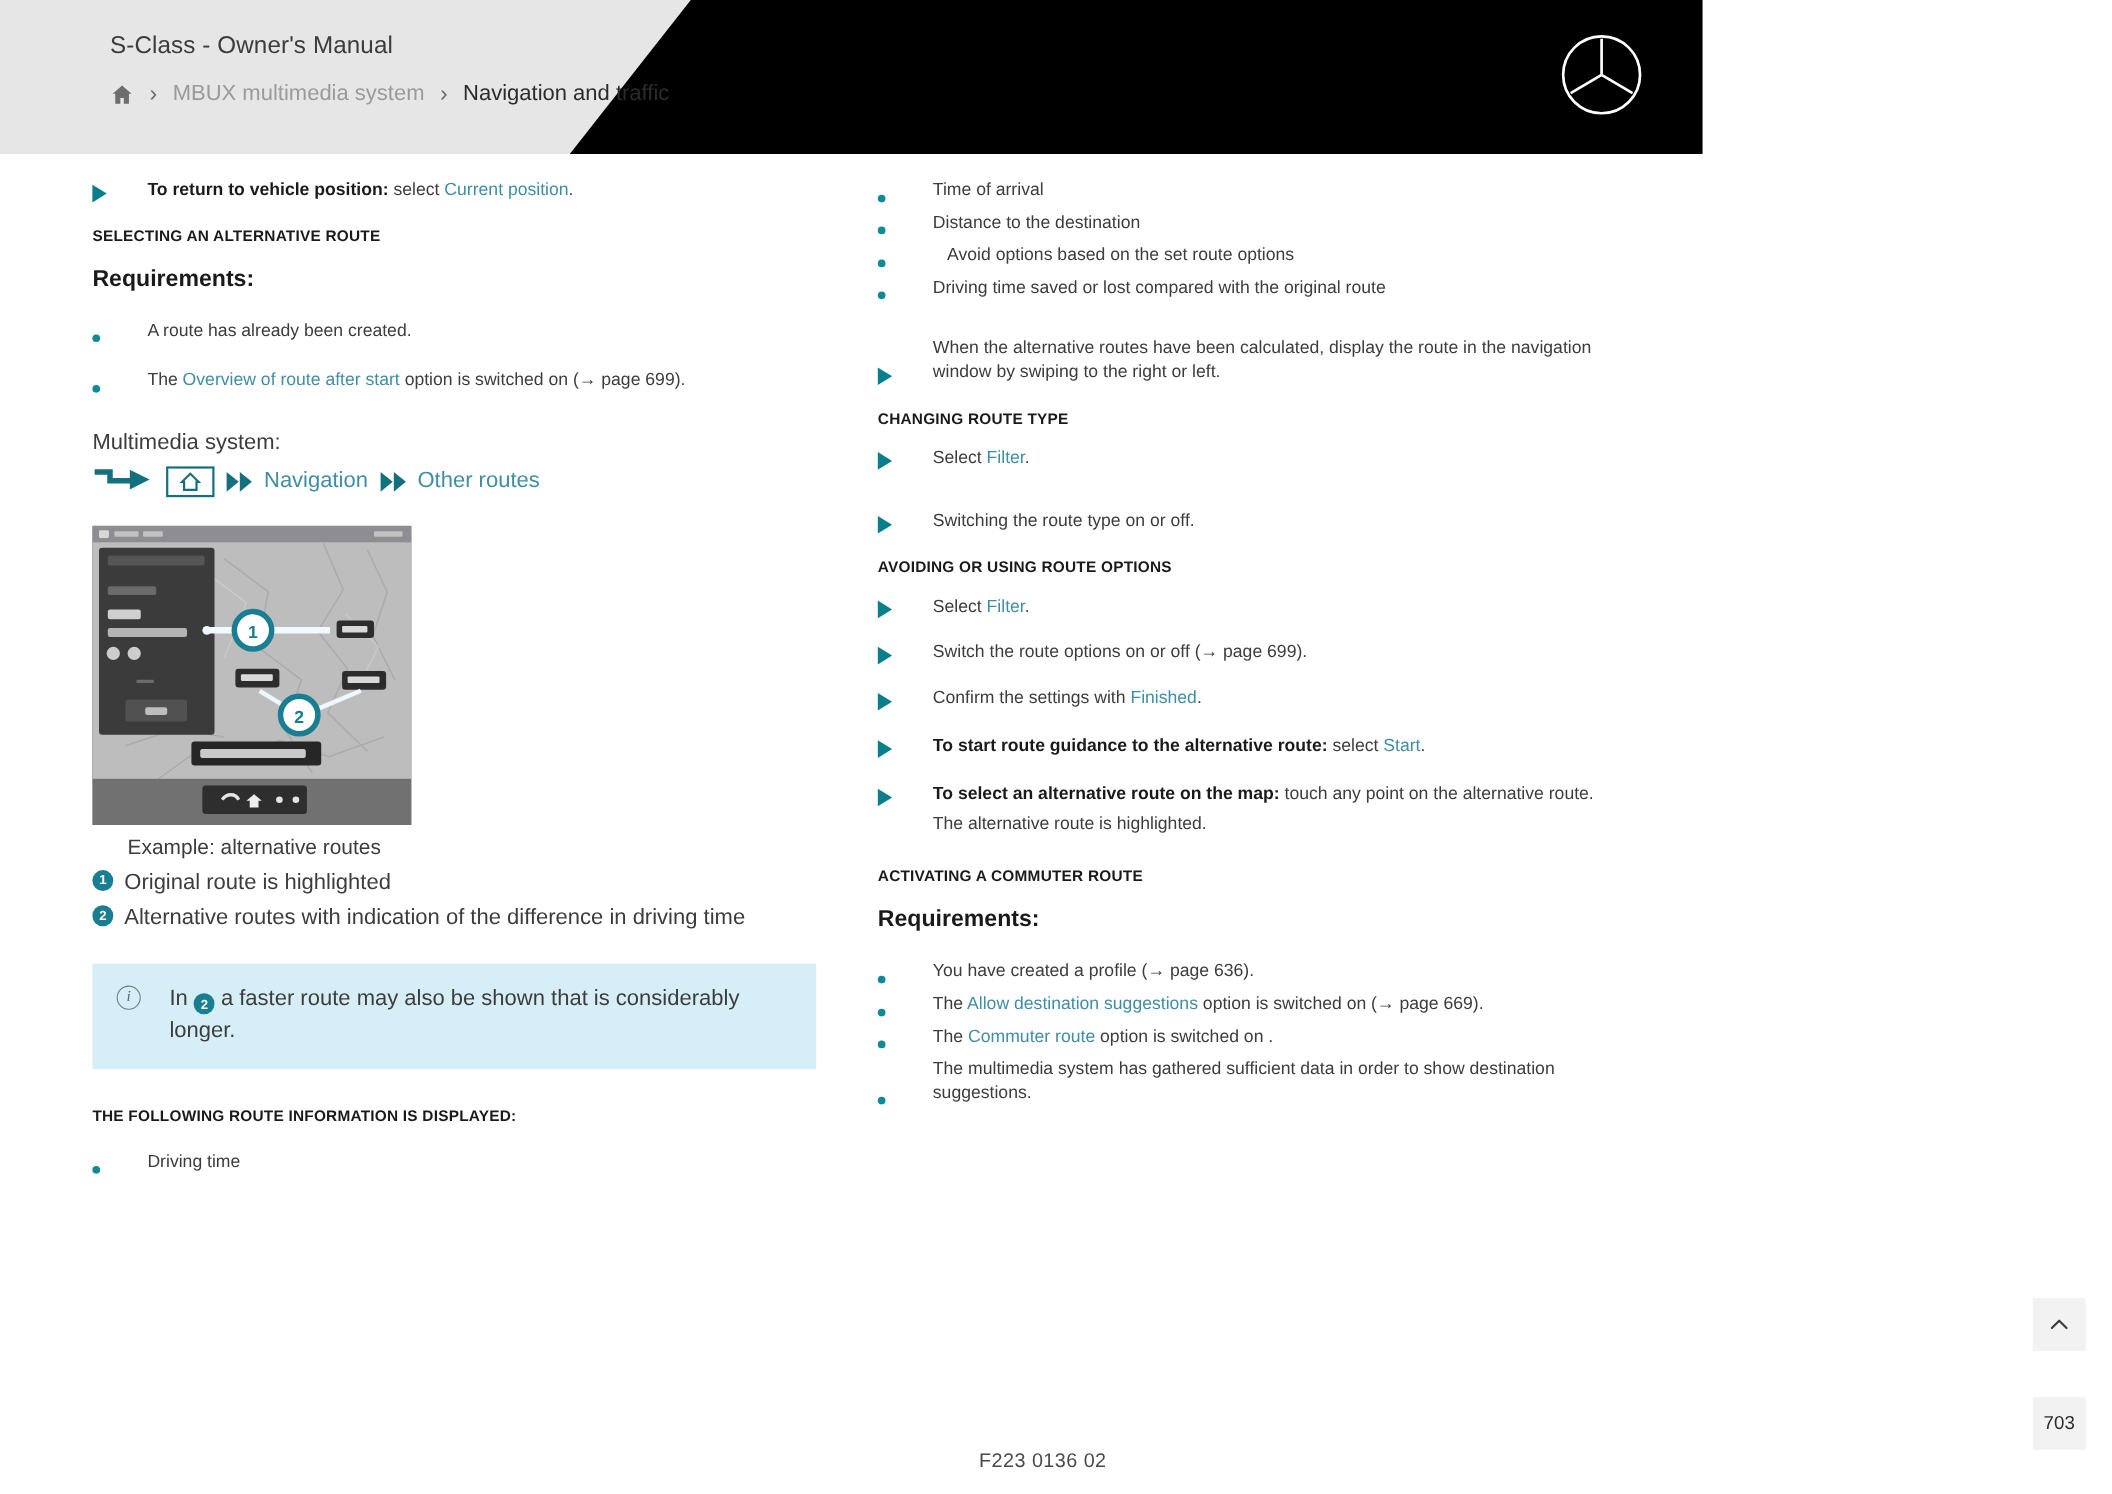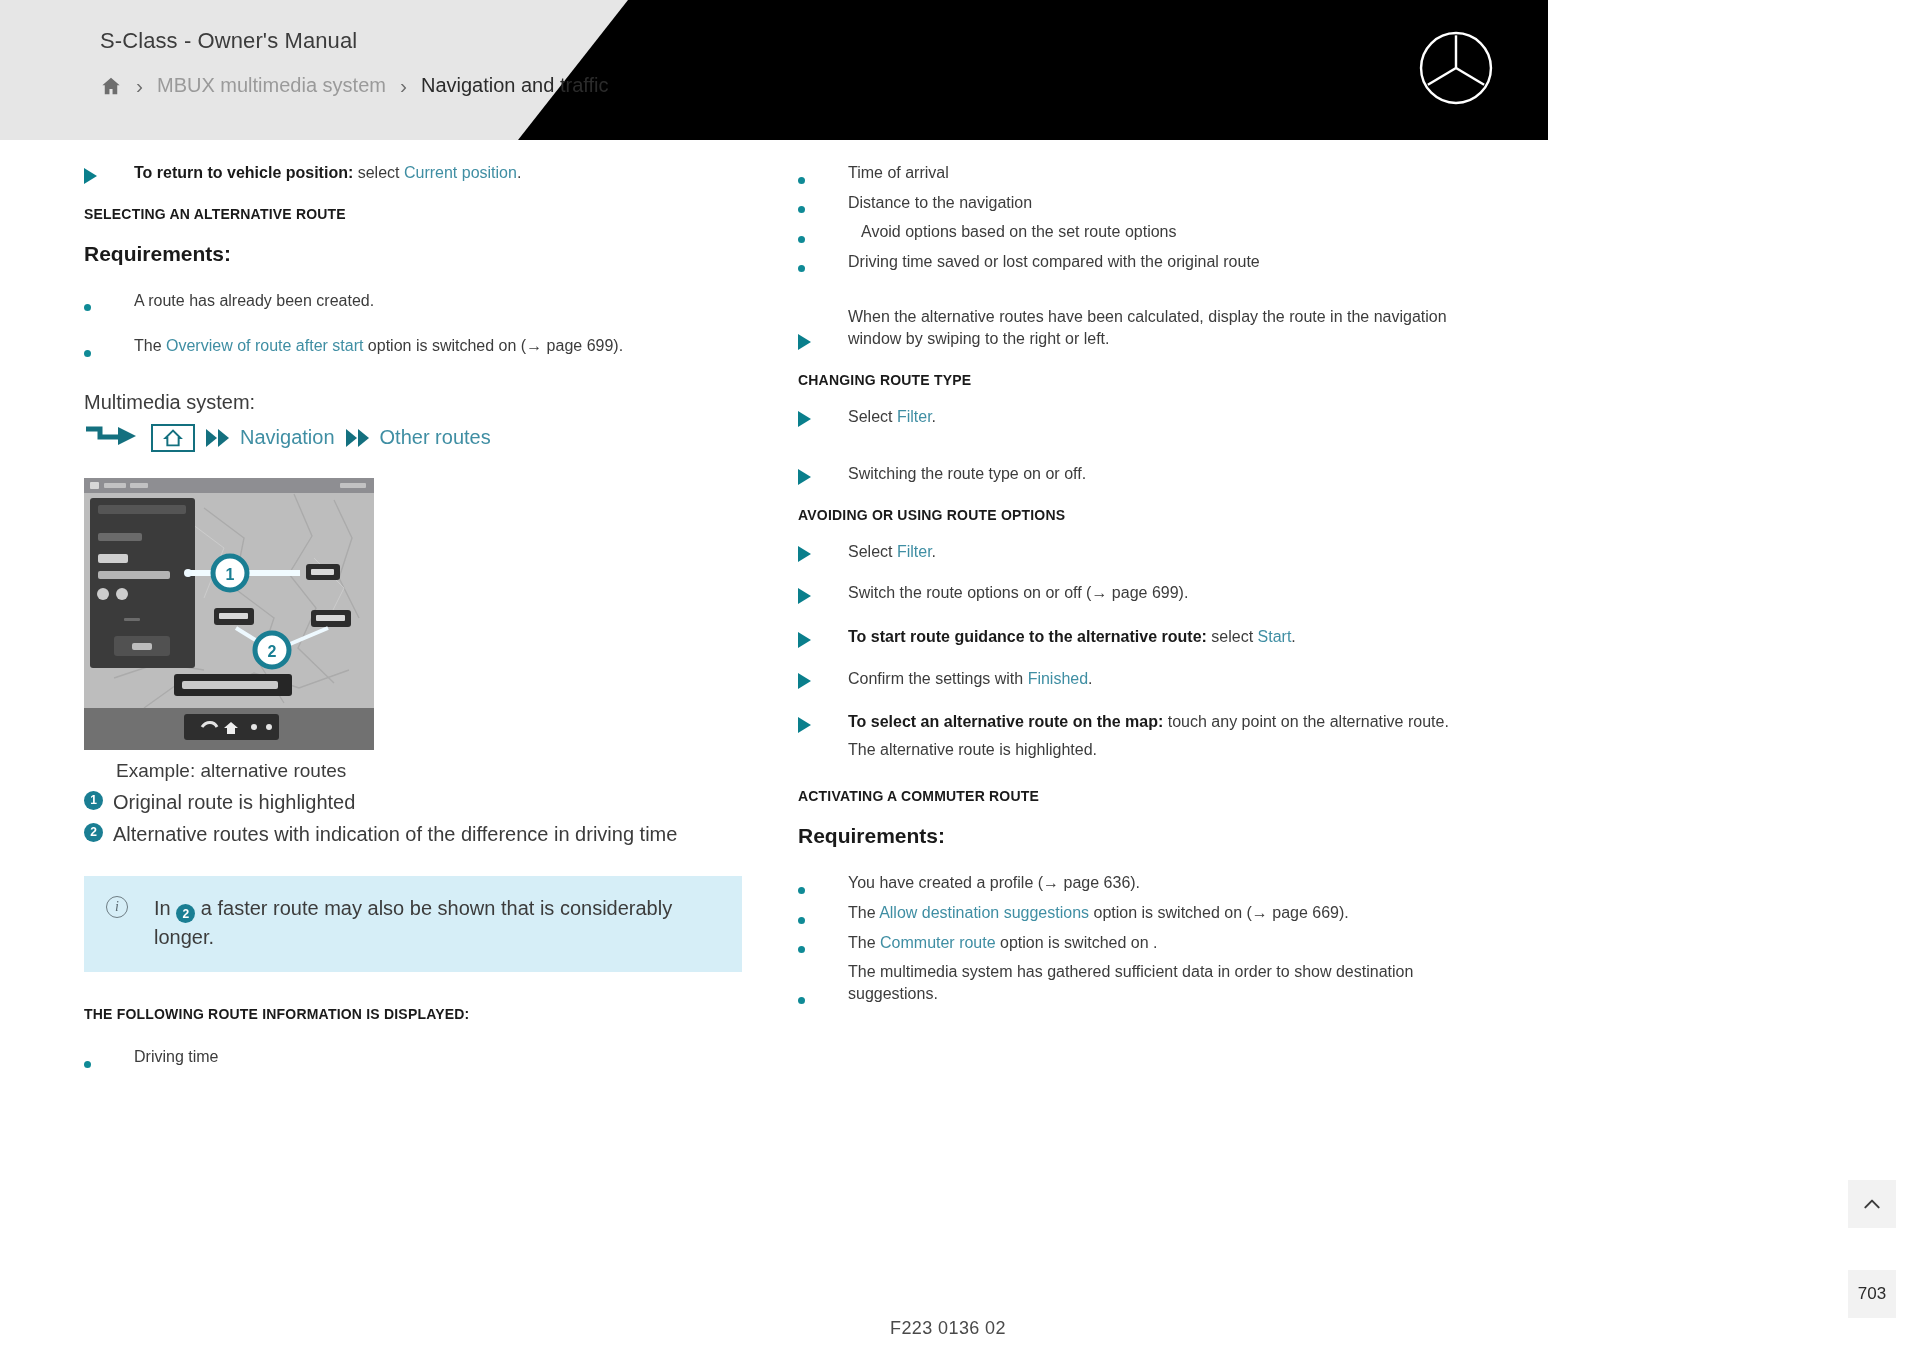--- a/index.html
+++ b/index.html
@@ -419,21 +419,21 @@
       <div class="row" style="margin-top:22px;">
         <span class="marker">
             <span class="dot"></span>
           </span>
         <span class="txt">Time of arrival</span>
       </div>
       <div class="row" style="margin-top:8px;">
         <span class="marker">
             <span class="dot"></span>
           </span>
-        <span class="txt">Distance to the navigation</span>
+        <span class="txt">Distance to the destination</span>
       </div>
       <div class="row" style="margin-top:8px;gap:13px;">
         <span class="marker">
             <span class="dot"></span>
           </span>
         <span class="txt">Avoid options based on the set route options</span>
       </div>
       <div class="row" style="margin-top:8px;">
         <span class="marker">
             <span class="dot"></span>
@@ -470,32 +470,32 @@
             <span class="tri"></span>
           </span>
         <span class="txt"><span>Select </span><span class="lk">Filter</span><span>.</span></span>
       </div>
       <div class="row" style="margin-top:20px;">
         <span class="marker">
             <span class="tri"></span>
           </span>
         <span class="txt">Switch the route options on or off (→ page 699).</span>
       </div>
+      <div class="row" style="margin-top:20px;">
+        <span class="marker">
+            <span class="tri"></span>
+          </span>
+        <span class="txt"><span>Confirm the settings with </span><span class="lk">Finished</span><span>.</span></span>
+      </div>
+
       <div class="row" style="margin-top:22px;">
         <span class="marker">
             <span class="tri"></span>
           </span>
         <span class="txt"><span class="b">To start route guidance to the alternative route:</span><span> select </span><span class="lk">Start</span><span>.</span></span>
-      </div>
-
-      <div class="row" style="margin-top:20px;">
-        <span class="marker">
-            <span class="tri"></span>
-          </span>
-        <span class="txt"><span>Confirm the settings with </span><span class="lk">Finished</span><span>.</span></span>
       </div>
 
       <div class="row" style="margin-top:22px;width:680px;">
         <span class="marker">
             <span class="tri"></span>
           </span>
         <span class="txt"><span class="b">To select an alternative route on the map:</span><span> touch any point on the alternative route.</span></span>
       </div>
 
       <div class="row" style="margin-top:6px;">

